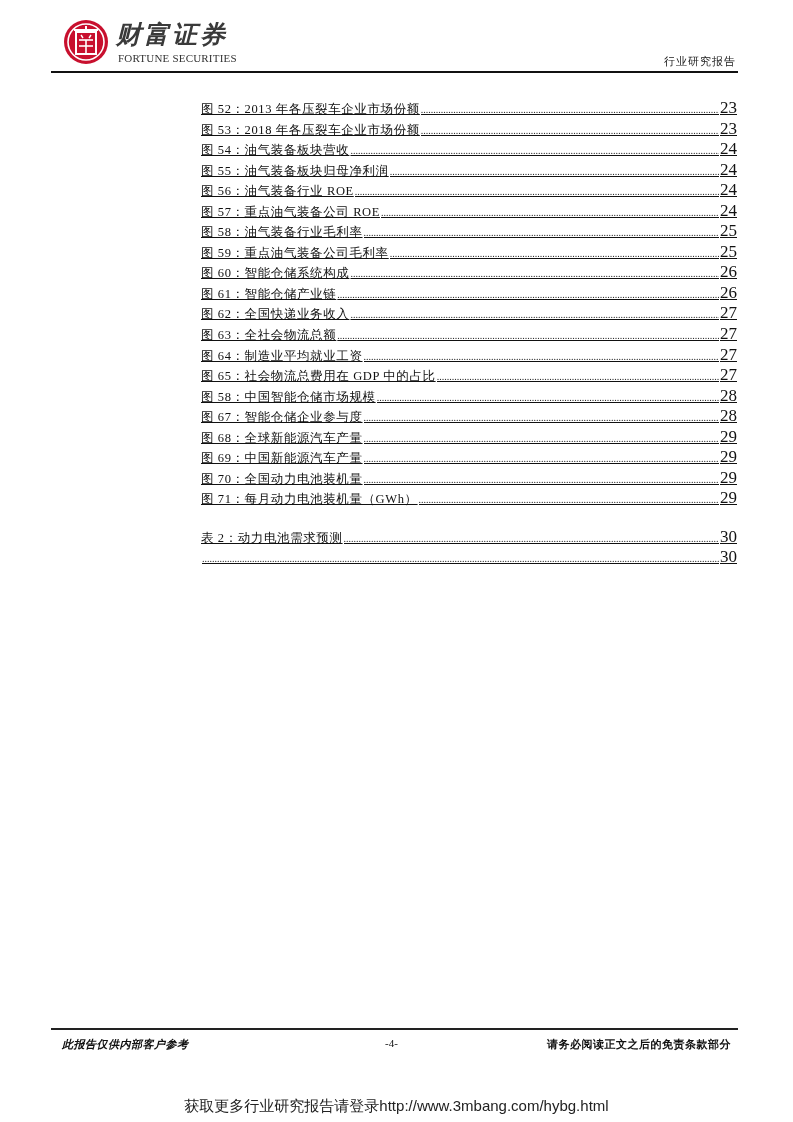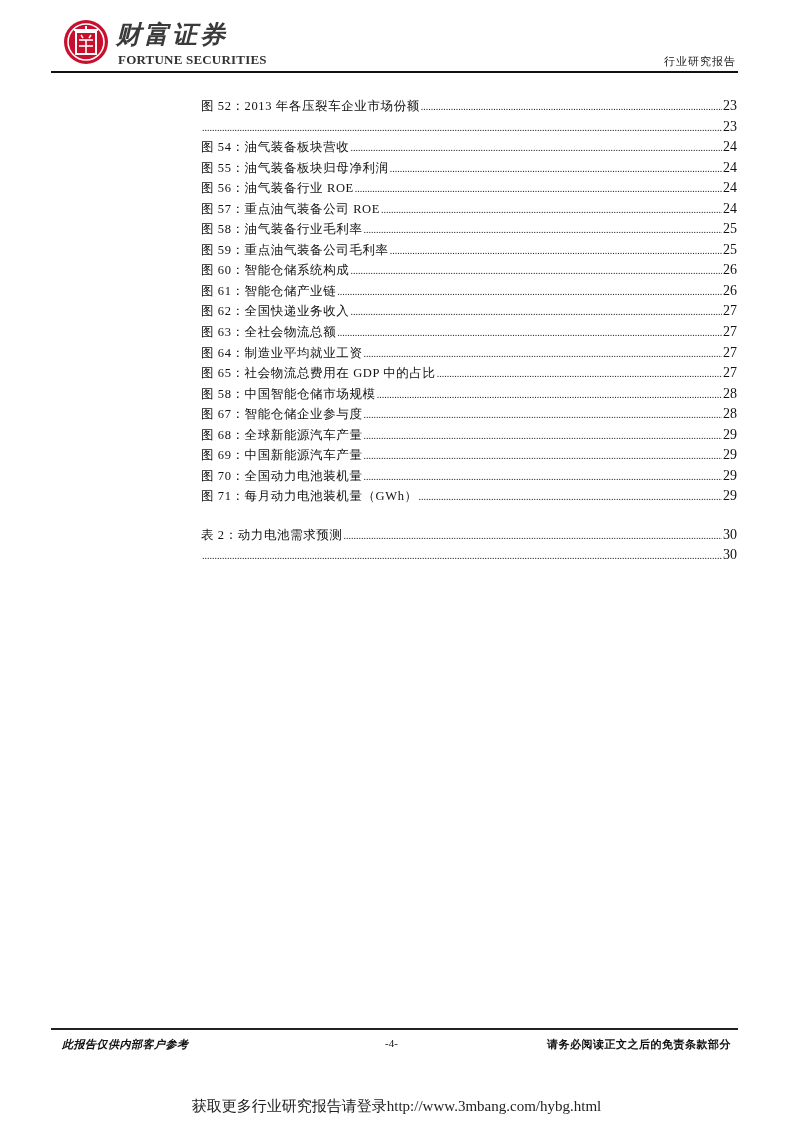--- a/index.html
+++ b/index.html
@@ -42,24 +42,23 @@
       letter-spacing: 3px;
       color: #3a3a3a;
       font-style: italic;
       text-align: right;
     }
     .logo-en {
       position: absolute;
       left: 62px;
       top: 38px;
       font-family: "Liberation Serif", serif;
-      font-size: 13px;
+      font-size: 11px;
       color: #333;
       letter-spacing: 0.2px;
-      font-weight: bold;
     }
     .report-type {
       position: absolute;
       right: 0;
       top: 40px;
       font-size: 11px;
       letter-spacing: 1px;
       color: #222;
     }
     .header-rule {
@@ -76,37 +75,38 @@
       top: 98px;
       width: 536px;
     }
     .toc-row {
       display: flex;
       align-items: baseline;
       height: 20.55px;
       font-size: 12.5px;
       letter-spacing: 0.6px;
       white-space: nowrap;
+      text-decoration: underline;
     }
     .toc-row .label { flex: 0 0 auto; }
     .toc-row .dots {
       flex: 1 1 auto;
       overflow: hidden;
       margin: 0 1px;
       letter-spacing: 0;
       font-size: 10px;
       color: #222;
     }
     .toc-row .dots::before {
       content: "..................................................................................................................................................................................................................................";
     }
     .toc-row .page {
       flex: 0 0 auto;
       letter-spacing: 0;
-      font-size: 14px;
+      font-size: 17px;
     }
     .spacer { height: 18px; }
     .footer-rule {
       position: absolute;
       left: 51px;
       top: 1028px;
       width: 687px;
       height: 1.5px;
       background: #222;
     }
@@ -132,21 +132,21 @@
       font-size: 11px;
       font-weight: bold;
       letter-spacing: 0.5px;
     }
     .watermark {
       position: absolute;
       left: 0;
       width: 793px;
       top: 1097px;
       text-align: center;
-      font-family: Liberation Serif, serif;
+      font-family: Liberation Sans, sans-serif;
       font-size: 15px;
       color: #222;
     }
   </style>
 </head>
 <body>
 
 <div class="header">
   <div class="logo-mark">
     <svg viewBox="0 0 44 44">
@@ -169,20 +169,21 @@
 <div class="header-rule"></div>
 
 <div class="toc">
   <div>
     <div class="toc-row">
         <span class="label">图 52：2013 年各压裂车企业市场份额</span>
         <span class="dots"></span>
         <span class="page">23</span>
       </div>
     <div class="toc-row">
+        <span class="label">图 53：2018 年各压裂车企业市场份额</span>
         <span class="dots"></span>
         <span class="page">23</span>
       </div>
     <div class="toc-row">
         <span class="label">图 54：油气装备板块营收</span>
         <span class="dots"></span>
         <span class="page">24</span>
       </div>
     <div class="toc-row">
         <span class="label">图 55：油气装备板块归母净利润</span>

